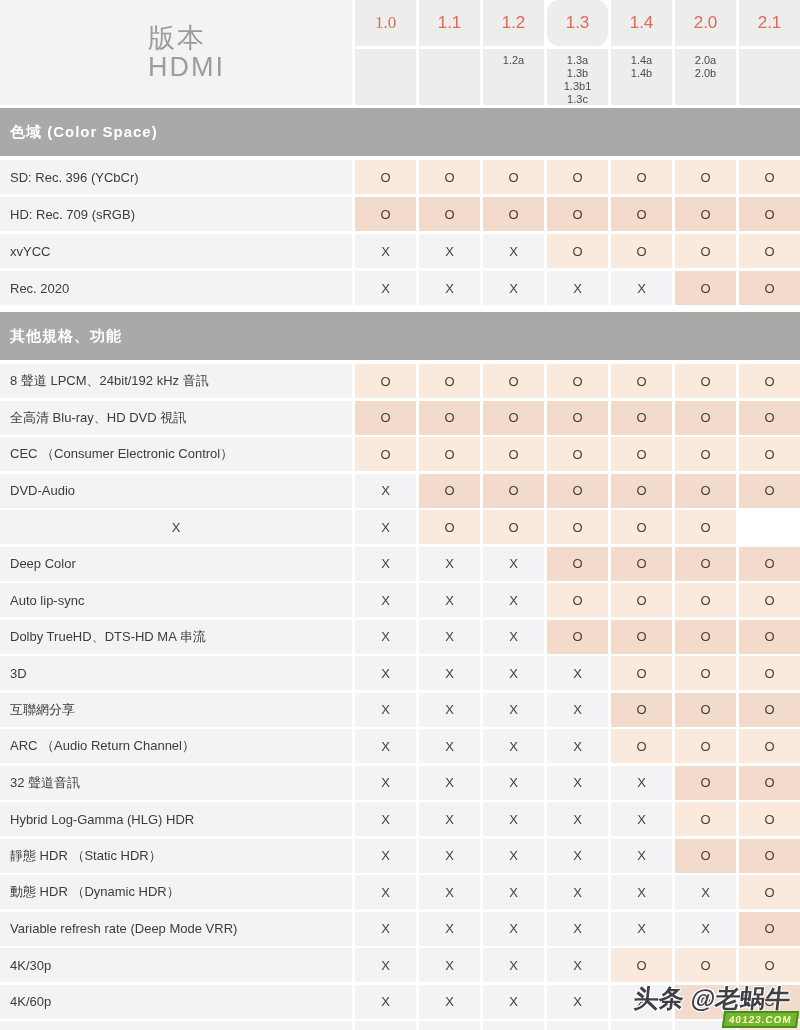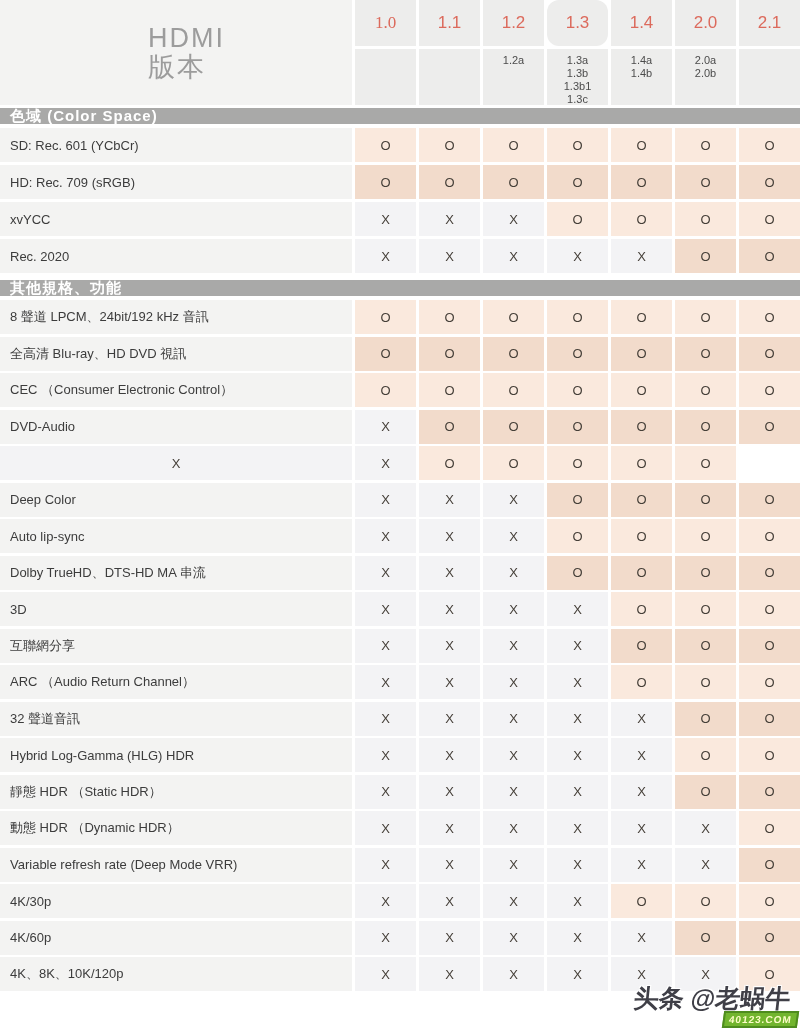--- a/index.html
+++ b/index.html
@@ -49,21 +49,21 @@
   }
   .sv-cell {
     background: var(--hdr-cell-bg);
     color: #4c4c4c;
     font-size: 11px;
     line-height: 13px;
     text-align: center;
     padding-top: 5px;
   }
   .section-bar {
-    height: 16px;
+    height: 48px;
     margin: 3px 0 4px 0;
     background: var(--bar-bg);
     color: #ffffff;
     font-weight: bold;
     font-size: 15px;
     display: flex;
     align-items: center;
     padding-left: 10px;
     letter-spacing: 1px;
   }
@@ -120,22 +120,22 @@
     transform: skewX(-8deg);
     letter-spacing: 1px;
   }
 </style>
 </head>
 <body>
 
 <div class="page" style="--accent: #dc6a5c; --o-light: #fae9dd; --o-dark: #f2dbcb; --x-bg: #f3f3f5; --bar-bg: #a9a9a8; --label-bg: #f3f3f2; --hdr-cell-bg: #ededec;">
   <div class="hdr">
     <div class="hdr-title">
+      <div>版本</div>
       <div>HDMI</div>
-      <div>版本</div>
     </div>
 
   <div class="v-cell" style="grid-area: 1 / 2; font-family: Liberation Serif, serif;">1.0</div>
       <div class="v-cell" style="grid-area: 1 / 3;">1.1</div>
       <div class="v-cell" style="grid-area: 1 / 4;">1.2</div>
       <div class="v-cell" style="grid-area: 1 / 5; border-radius: 12px;">1.3</div>
       <div class="v-cell" style="grid-area: 1 / 6;">1.4</div>
       <div class="v-cell" style="grid-area: 1 / 7;">2.0</div>
       <div class="v-cell" style="grid-area: 1 / 8;">2.1</div>
       <div class="sv-cell" style="grid-area: 2 / 2;"></div>
@@ -157,21 +157,21 @@
         <div>2.0a</div>
         <div>2.0b</div>
       </div>
       <div class="sv-cell" style="grid-area: 2 / 8;"></div>
     </div>
 
   <div>
 
   <div class="section-bar">色域 (Color Space)</div>
       <div class="row">
-        <div class="label-cell">SD: Rec. 601 (YCbCr)</div>
+        <div class="label-cell">SD: Rec. 396 (YCbCr)</div>
         <div class="val-cell val-o-light">O</div>
         <div class="val-cell val-o-light">O</div>
         <div class="val-cell val-o-light">O</div>
         <div class="val-cell val-o-light">O</div>
         <div class="val-cell val-o-light">O</div>
         <div class="val-cell val-o-light">O</div>
         <div class="val-cell val-o-light">O</div>
       </div>
       <div class="row">
         <div class="label-cell">HD: Rec. 709 (sRGB)</div>

